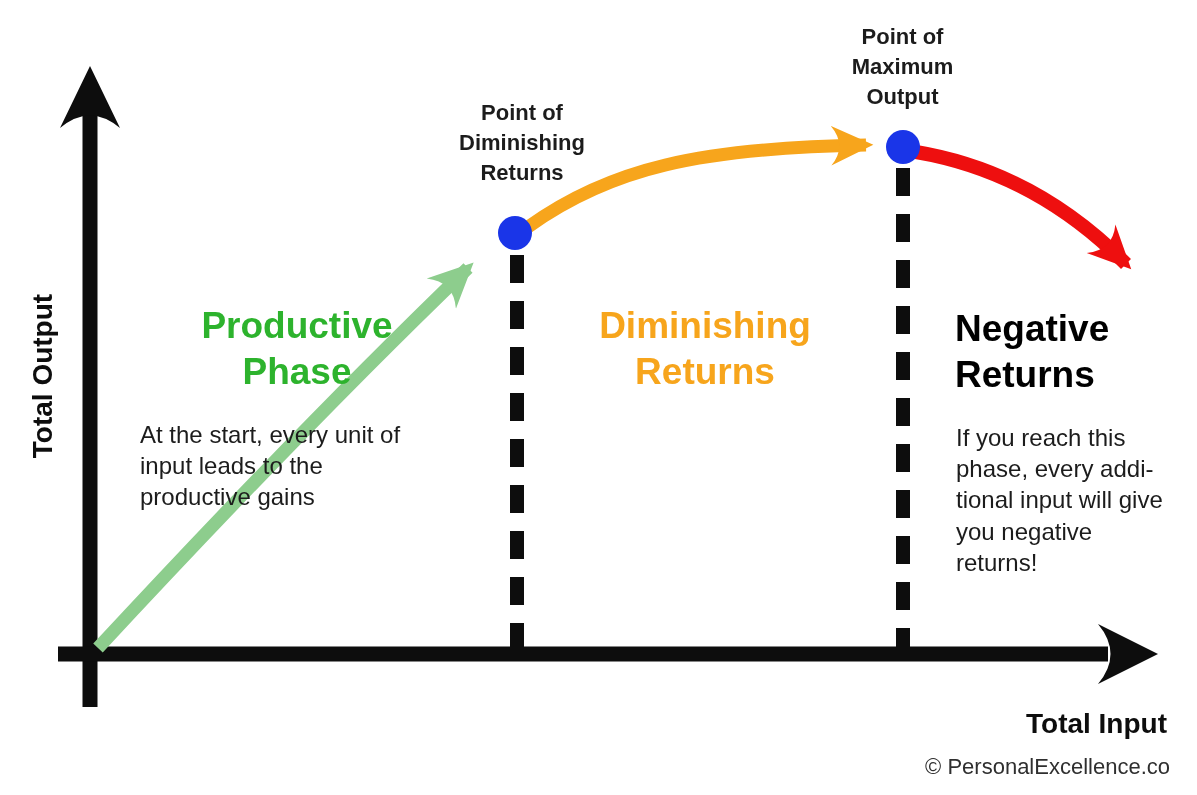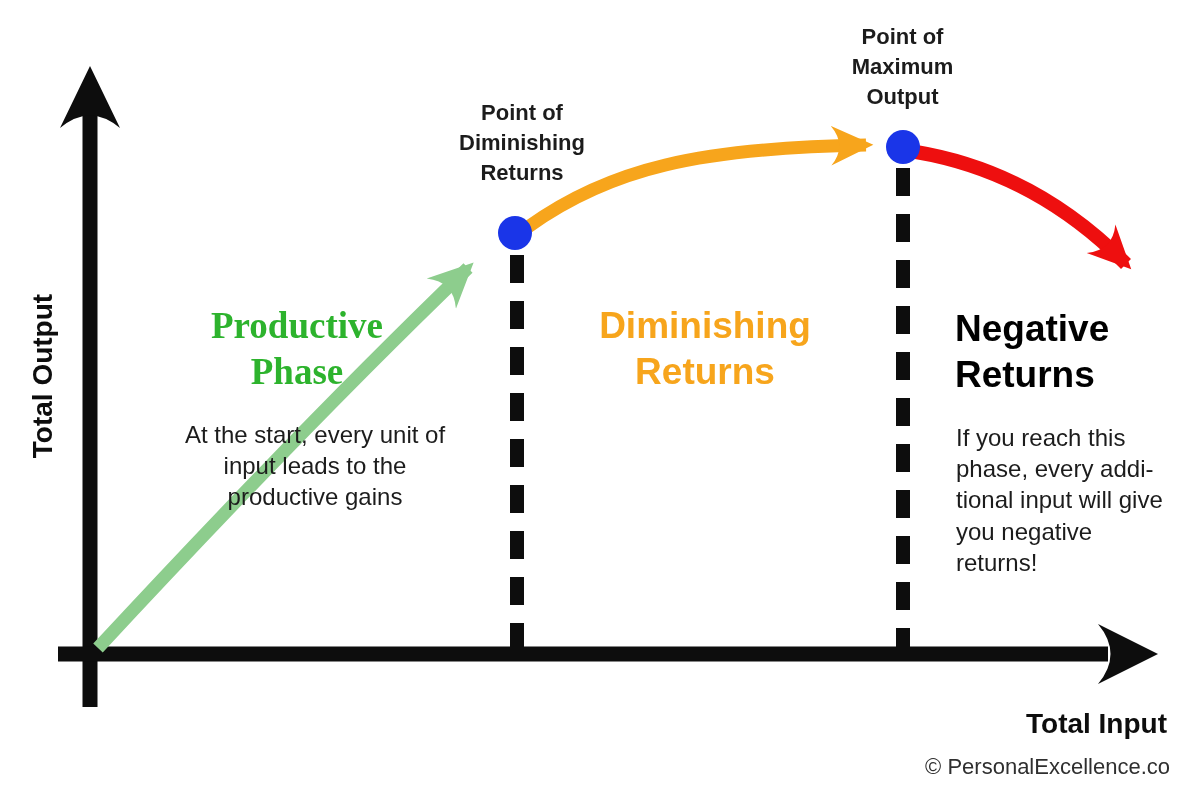--- a/index.html
+++ b/index.html
@@ -16,21 +16,21 @@
   .point-label{
     font-size:22px;line-height:1.36;text-align:center;color:#1c1c1c;font-weight:bold;
   }
   .phase-heading{
     font-size:37px;line-height:1.24;font-weight:bold;text-align:center;
   }
   .phase-heading.green{color:#2db32d;}
   .phase-heading.orange{color:#f7a51c;}
   .phase-heading.red{color:#000000;text-align:left;}
   .phase-desc{
-    font-size:24px;line-height:1.3;text-align:center;color:#1c1c1c;
+    font-size:24px;line-height:1.3;text-align:left;color:#1c1c1c;
   }
   .phase-desc.left{text-align:left;}
   .axis-label{
     font-size:28px;font-weight:bold;color:#0d0d0d;
   }
   .y-axis-label{
     width:320px;height:36px;text-align:center;
     transform:rotate(-90deg);
   }
   .x-axis-label{width:227px;text-align:right;}
@@ -75,21 +75,21 @@
   <div class="txt axis-label y-axis-label" style="left:-115px;top:358px;">Total Output</div>
   <div class="txt axis-label x-axis-label" style="left:940px;top:708px;">Total Input</div>
 
   <div class="txt point-label" style="left:417px;top:98px;width:210px;">Point of
 Diminishing
 Returns</div>
   <div class="txt point-label" style="left:800px;top:22px;width:205px;">Point of
 Maximum
 Output</div>
 
-  <div class="txt phase-heading green" style="left:147px;top:303px;width:300px;font-family:Liberation Serif, serif;">Productive
+  <div class="txt phase-heading green" style="left:147px;top:303px;width:300px;">Productive
 Phase</div>
   <div class="txt phase-desc" style="left:140px;top:419px;width:350px;">At the start, every unit of
 input leads to the
 productive gains</div>
 
   <div class="txt phase-heading orange" style="left:555px;top:303px;width:300px;">Diminishing
 Returns</div>
 
   <div class="txt phase-heading red" style="left:955px;top:306px;width:230px;">Negative
 Returns</div>

